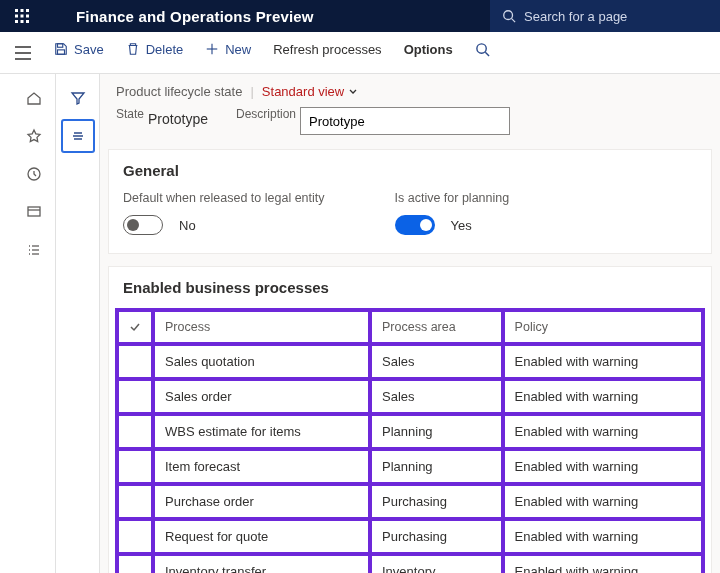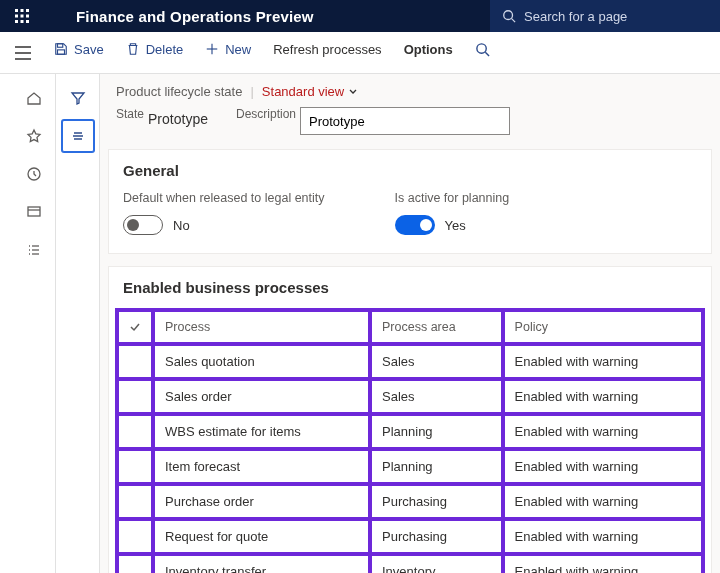--- a/index.html
+++ b/index.html
@@ -44,21 +44,21 @@
 .field { display: flex; flex-direction: row; gap: 4px; }
 .field label { font-size: 12px; color: #605e5c; }
 .field.state .val { font-size: 14px; padding: 4px 0; }
 .field.desc input { width: 210px; height: 28px; border: 1px solid #8a8886; padding: 0 8px; font-size: 13px; font-family: inherit; }
 
 .section { background: #fff; border: 1px solid #edebe9; margin: 0 8px 12px 8px; }
 .section h2 { font-size: 15px; font-weight: 600; padding: 12px 14px; }
 .general-body { padding: 0 14px 18px; display: flex; gap: 70px; }
 .toggle-field { }
 .toggle-field .tlabel { font-size: 12.5px; color: #605e5c; margin-bottom: 10px; display: block; }
-.toggle-row { display: flex; align-items: center; gap: 10px; }
+.toggle-row { display: flex; align-items: center; gap: 16px; }
 .toggle { width: 40px; height: 20px; border-radius: 10px; position: relative; cursor: pointer; }
 .toggle.off { border: 1px solid #605e5c; background: #fff; }
 .toggle.off .knob { width: 12px; height: 12px; border-radius: 50%; background: #605e5c; position: absolute; left: 3px; top: 3px; }
 .toggle.on { background: #0b62e6; }
 .toggle.on .knob { width: 12px; height: 12px; border-radius: 50%; background: #fff; position: absolute; right: 3px; top: 4px; }
 .toggle-row .tval { font-size: 13px; }
 
 .grid { width: 100%; border-collapse: collapse; }
 .grid th, .grid td { border: 4px solid #6d28d9; padding: 8px 10px; text-align: left; font-size: 13px; font-weight: 400; }
 .grid th { color: #605e5c; font-size: 12.5px; background: #fff; }

